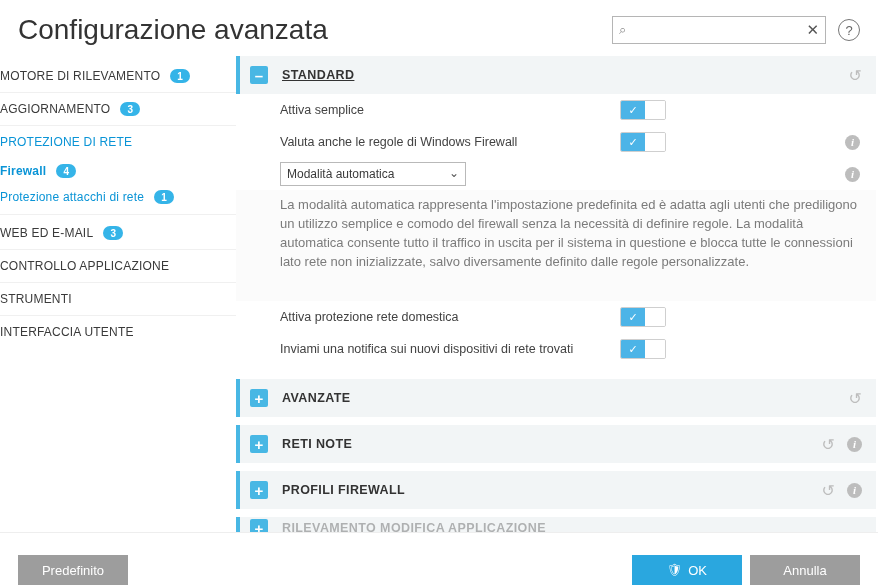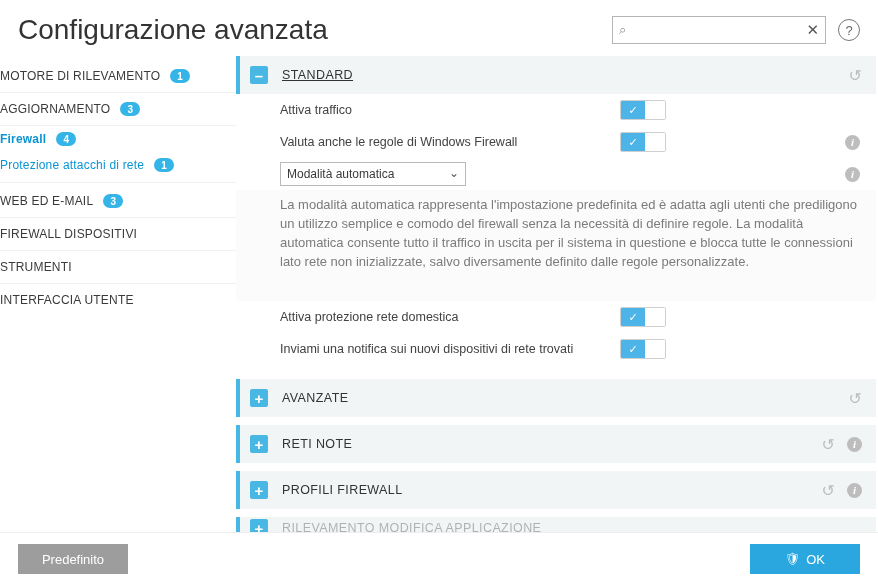--- a/index.html
+++ b/index.html
@@ -17,39 +17,39 @@
 .side-item.sub{border-bottom:none;height:26px}
 .side-item.active{color:#0a94d6;font-weight:600}
 .side-item.blue{color:#0a94d6}
 .side-item .label{flex:0 0 auto}
 .badge{display:inline-flex;align-items:center;justify-content:center;min-width:14px;height:14px;border-radius:7px;background:#35b4e8;color:#fff;font-size:10px;font-weight:600;margin-left:10px;padding:0 3px}
 .side-group-border{border-bottom:1px solid #f0f0f0;padding-bottom:4px;margin-bottom:2px}
 .main{flex:1;overflow-y:auto;padding-right:2px}
 .section{margin-bottom:8px}
 .sec-head{display:flex;align-items:center;height:38px;background:#f2f5f6;border-left:4px solid #48b7e4;padding:0 14px 0 10px}
 .exp-box{width:18px;height:18px;background:#48b7e4;color:#fff;display:flex;align-items:center;justify-content:center;font-size:15px;font-weight:700;border-radius:2px;margin-right:14px;cursor:pointer}
-.sec-title{font-weight:400;font-size:12.5px;letter-spacing:.4px;color:#333}
+.sec-title{font-weight:700;font-size:12.5px;letter-spacing:.4px;color:#333}
 .sec-title.u{text-decoration:underline}
 .sec-right{margin-left:auto;display:flex;align-items:center;gap:12px}
 .undo-icon{color:#bdbdbd;font-size:16px;cursor:pointer}
 .info-icon{width:15px;height:15px;border-radius:50%;background:#bdbdbd;color:#fff;display:flex;align-items:center;justify-content:center;font-size:11px;font-weight:700;font-style:italic;cursor:pointer;font-family:Georgia,serif}
 .rows{background:#fff}
 .row{display:flex;align-items:center;min-height:32px;padding:0 14px 0 44px}
 .row .rlabel{flex:0 0 340px;color:#424242;font-size:12.5px}
 .row .rcontrol{flex:0 0 180px}
 .row .ricons{margin-left:auto;display:flex;align-items:center;gap:12px;padding-right:2px}
 .toggle{width:44px;height:18px;border:1px solid #cfcfcf;border-radius:2px;display:flex;cursor:pointer;overflow:hidden}
 .toggle .on{width:24px;background:#4cb4e7;display:flex;align-items:center;justify-content:center;color:#fff;font-size:11px}
 .toggle .off{flex:1;background:#fff}
 .select{width:172px;height:22px;border:1px solid #b9b9b9;display:flex;align-items:center;padding:0 6px;font-size:12px;cursor:pointer;position:relative;background:#fff}
 .select .chev{position:absolute;right:6px;top:3px;color:#555;font-size:12px}
 .desc{padding:6px 18px 12px 44px;color:#7b7b7b;font-size:13px;line-height:1.45;background:#fbfbfb}
 .gap{height:18px;background:#fbfbfb}
 .cut{height:22px;background:#f2f5f6;border-left:4px solid #48b7e4;display:flex;align-items:center;padding-left:10px;overflow:hidden}
-.footer{position:absolute;left:0;right:0;bottom:0;height:52px;background:#fff;display:flex;align-items:center;padding:0 18px;gap:8px;border-top:1px solid #eee}
+.footer{position:absolute;left:0;right:0;bottom:0;height:52px;background:#fff;display:flex;align-items:flex-end;padding:0 18px;gap:8px;border-top:1px solid #eee}
 .spacer{flex:1}
 .btn{height:30px;min-width:110px;display:flex;align-items:center;justify-content:center;font-size:13px;cursor:pointer;border:none}
 .btn.gray{background:#9d9d9d;color:#fff}
 .btn.blue{background:#2aa7df;color:#fff;gap:6px}
 .btn.gray2{background:#9d9d9d;color:#fff}
 .shield{font-size:12px}
 </style>
 </head>
 <body>
 
@@ -68,36 +68,39 @@
 <div class="body">
   <div class="sidebar">
     <div class="side-item">
       <span class="label">MOTORE DI RILEVAMENTO</span>
       <span class="badge">1</span>
     </div>
     <div class="side-item">
       <span class="label">AGGIORNAMENTO</span>
       <span class="badge">3</span>
     </div>
+    <div class="side-item blue" style="border-bottom:none">
+      <span class="label">PROTEZIONE DI RETE</span>
+    </div>
     <div class="side-item sub active">
       <span class="label">Firewall</span>
       <span class="badge">4</span>
     </div>
     <div class="side-group-border">
       <div class="side-item sub blue" style="font-weight:400">
         <span class="label">Protezione attacchi di rete</span>
         <span class="badge">1</span>
       </div>
     </div>
     <div class="side-item">
       <span class="label">WEB ED E-MAIL</span>
       <span class="badge">3</span>
     </div>
     <div class="side-item">
-      <span class="label">FIREWALL DISPOSITIVI</span>
+      <span class="label">CONTROLLO APPLICAZIONE</span>
     </div>
     <div class="side-item">
       <span class="label">STRUMENTI</span>
     </div>
     <div class="side-item" style="border-bottom:none">
       <span class="label">INTERFACCIA UTENTE</span>
     </div>
   </div>
 
   <div class="main">
@@ -105,21 +108,21 @@
     <div class="section">
       <div class="sec-head">
         <div class="exp-box">–</div>
         <div class="sec-title u">STANDARD</div>
         <div class="sec-right">
           <span class="undo-icon">↺</span>
         </div>
       </div>
       <div class="rows">
         <div class="row">
-          <div class="rlabel">Attiva traffico</div>
+          <div class="rlabel">Attiva semplice</div>
           <div class="rcontrol">
             <div class="toggle">
               <div class="on">✓</div>
                 <div class="off"></div>
             </div>
           </div>
           <div class="ricons"></div>
         </div>
         <div class="row">
           <div class="rlabel">Valuta anche le regole di Windows Firewall</div>
@@ -209,13 +212,14 @@
   </div>
 </div>
 
 <div class="footer">
   <button class="btn gray">Predefinito</button>
   <div class="spacer"></div>
   <button class="btn blue">
     <span class="shield">🛡</span>
     <span>OK</span>
   </button>
+  <button class="btn gray2">Annulla</button>
 </div>
 
 </body></html>

